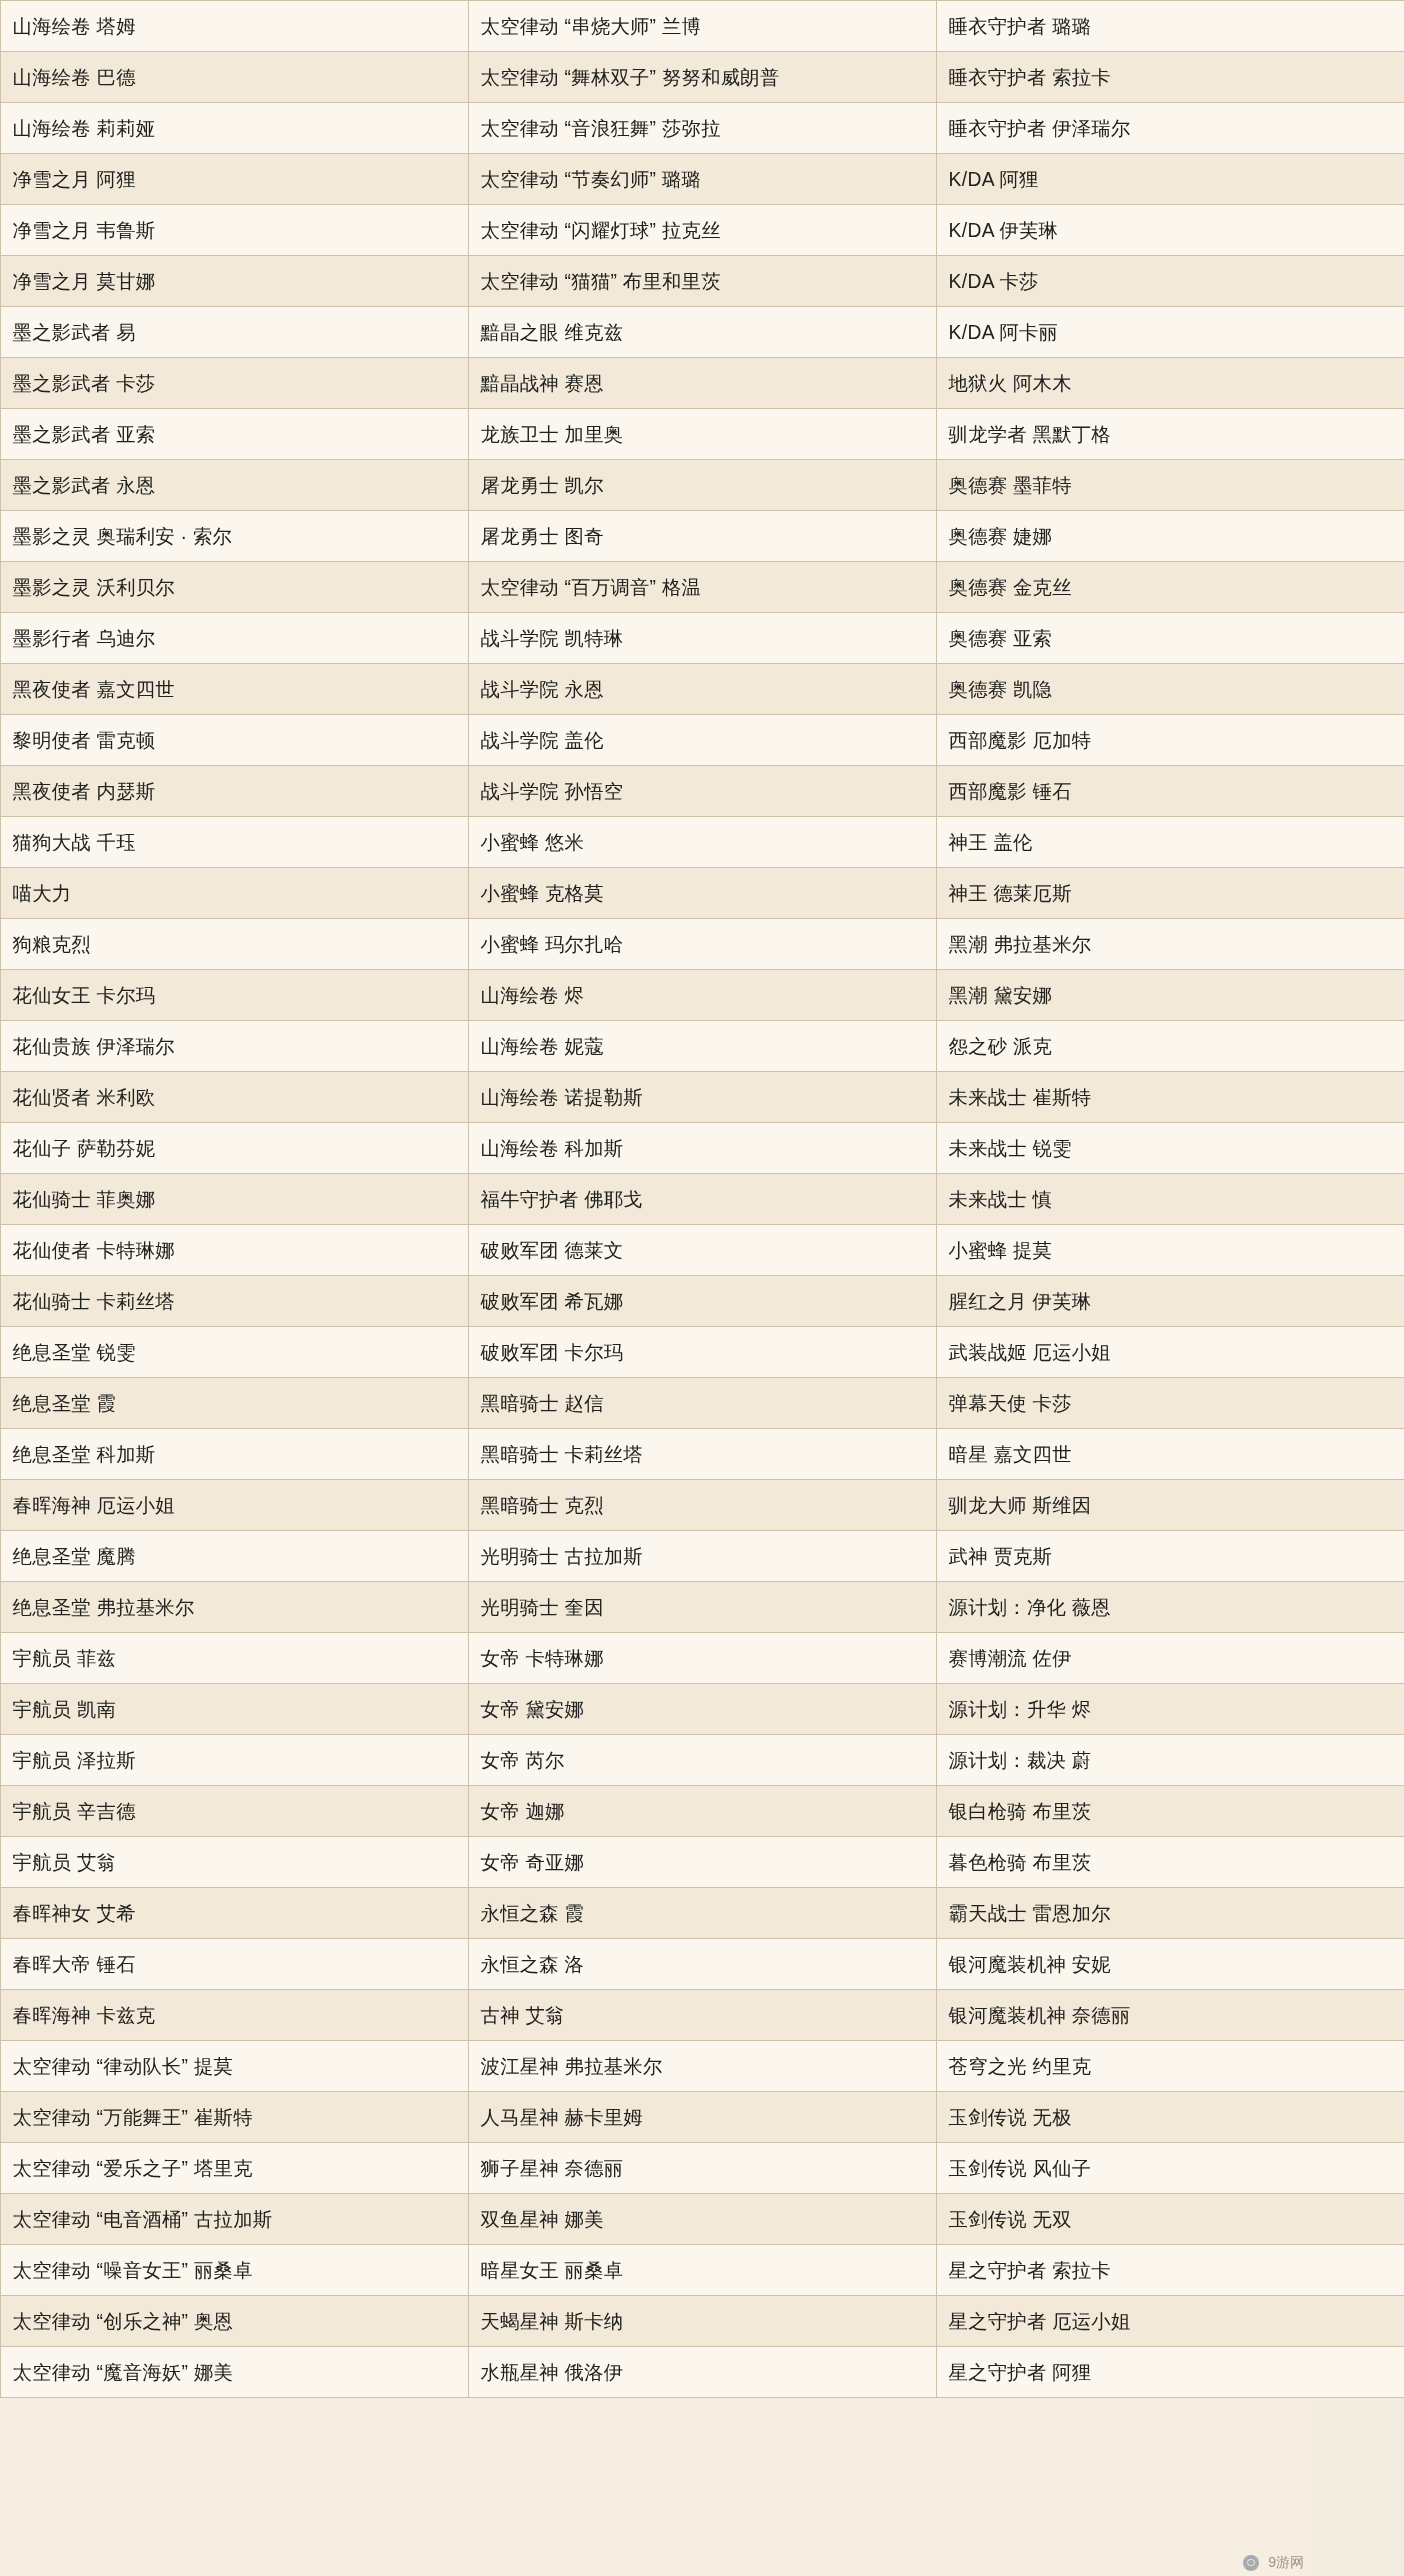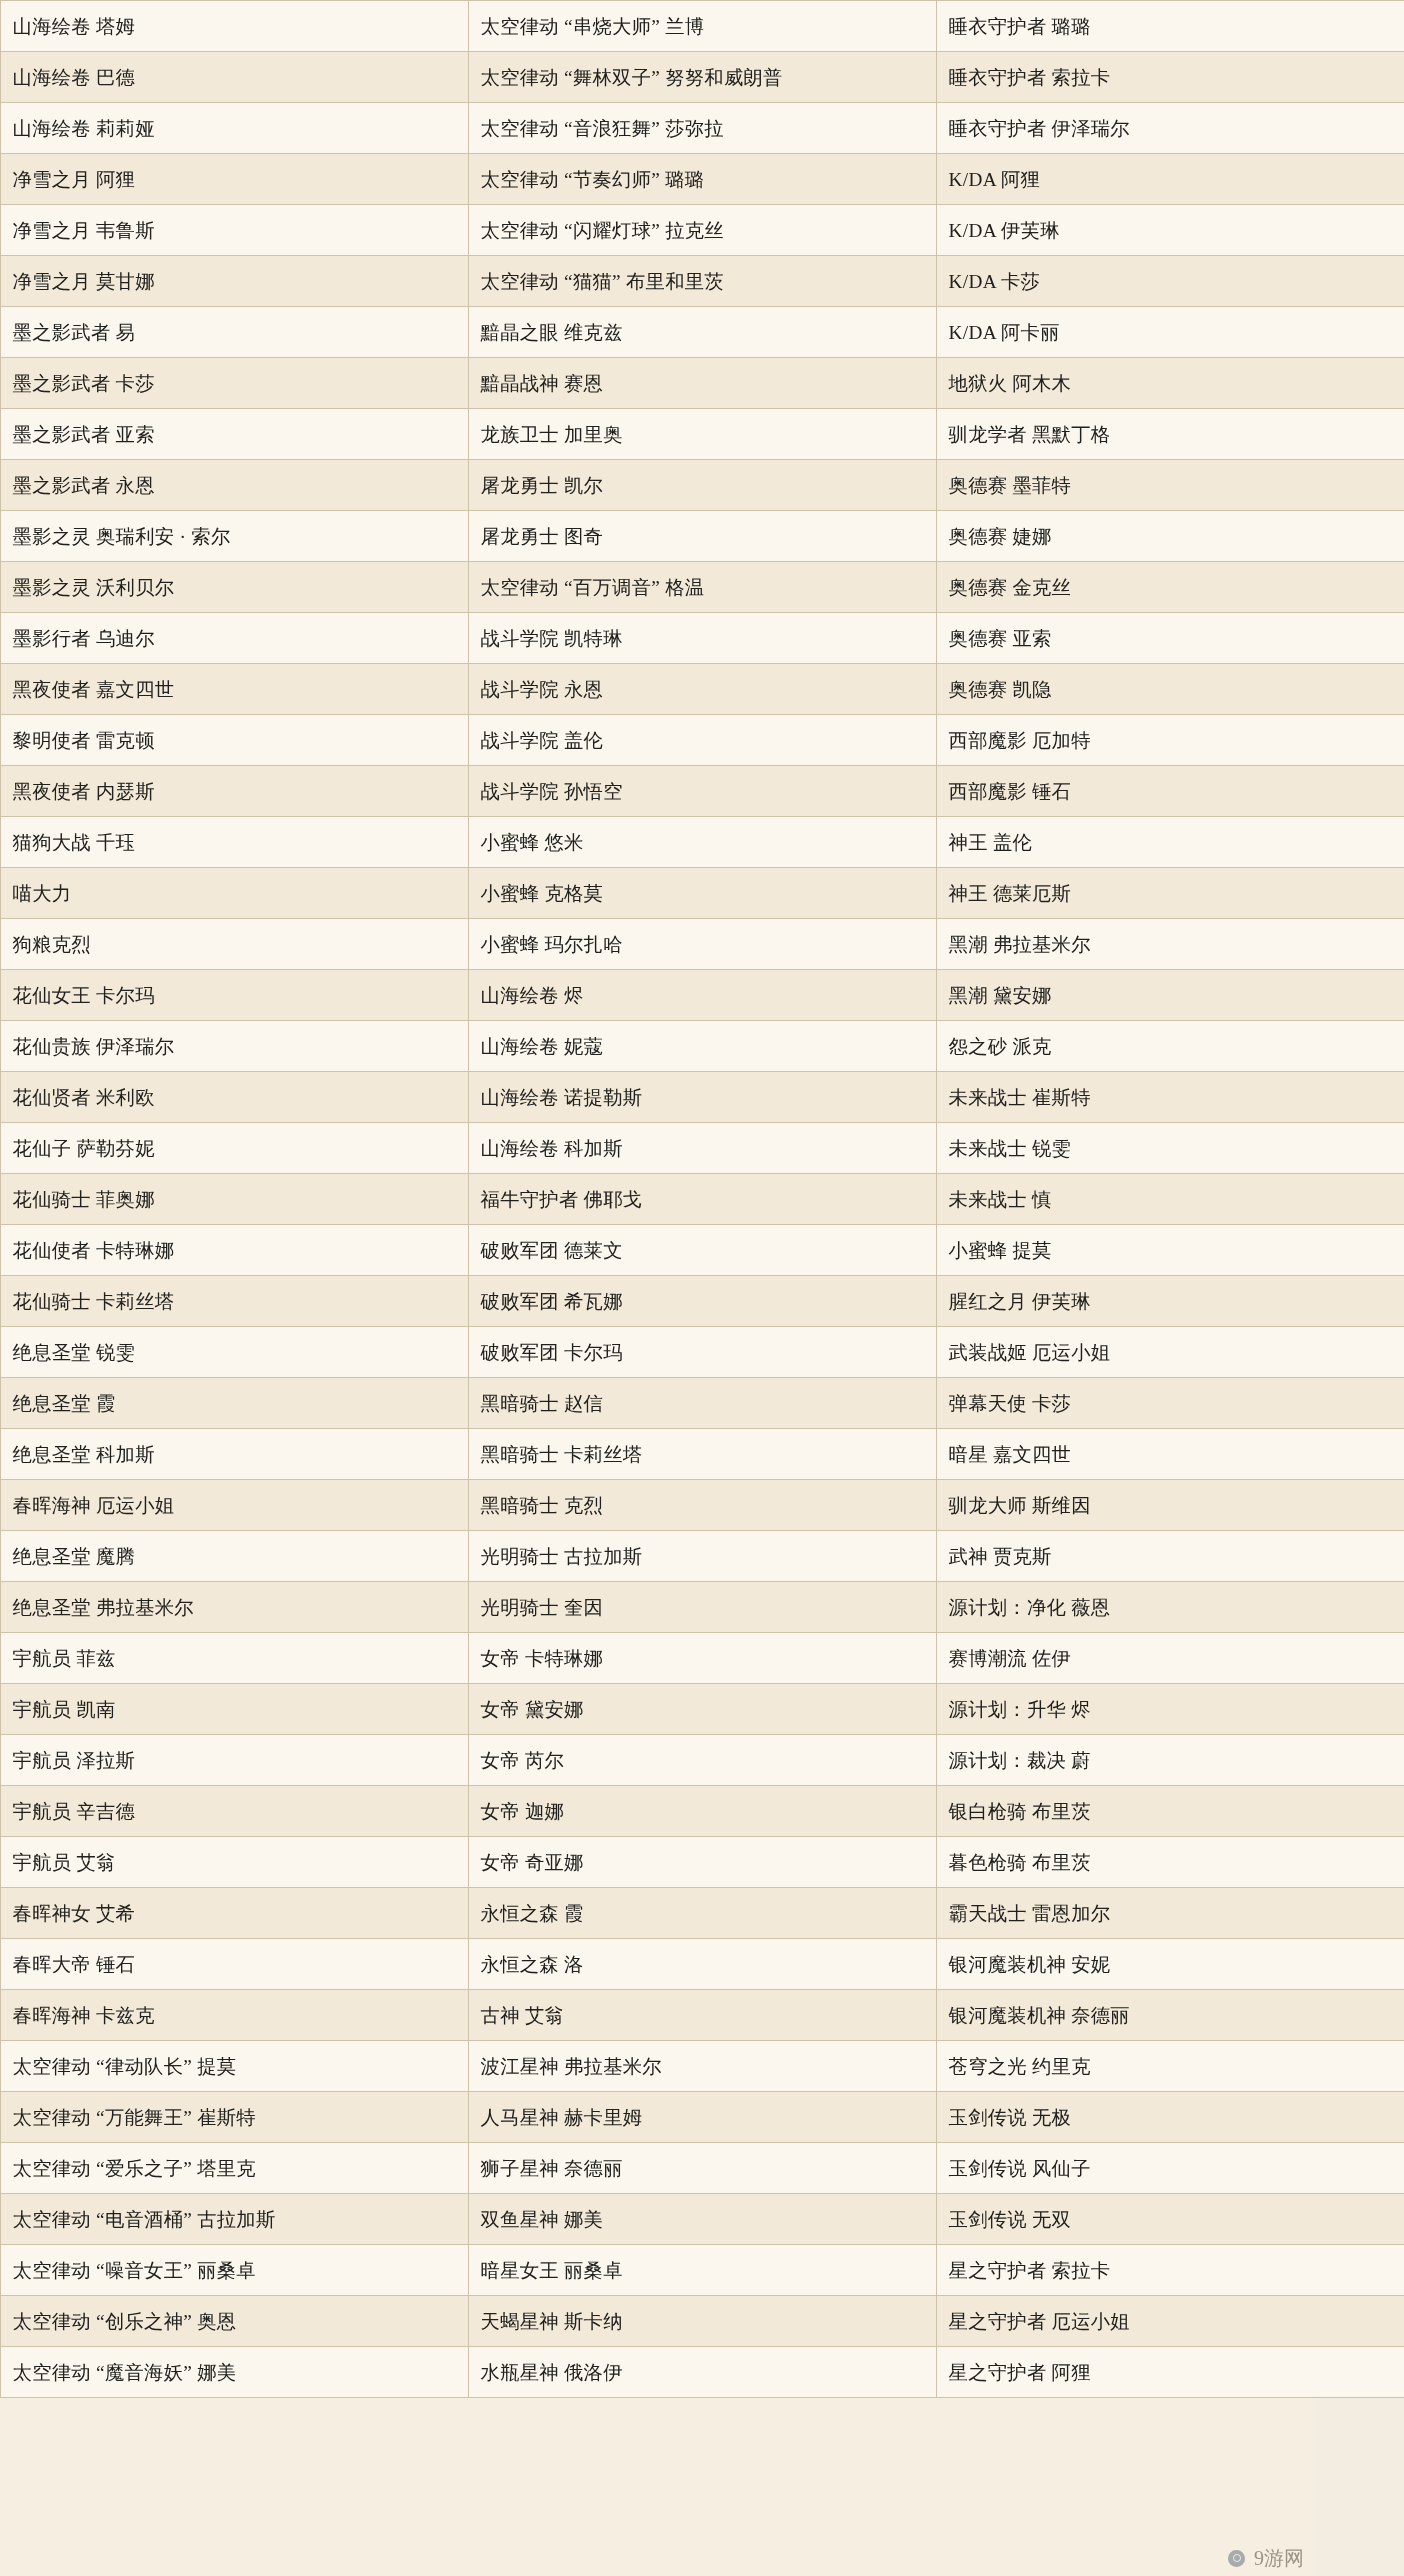--- a/index.html
+++ b/index.html
@@ -10,21 +10,20 @@
   body {
     width: 1405px;
     font-family: "Liberation Sans", "DejaVu Sans", sans-serif;
   }
   .sheet {
     width: 1313px;
     min-height: 2576px;
     background: #f5eee1;
     box-sizing: border-box;
     position: relative;
-    font-family: Liberation Serif, serif;
   }
   table.skin-table {
     width: 1405px;
     border-collapse: collapse;
     table-layout: fixed;
   }
   table.skin-table td {
     border: 1.3px solid #cfc2ab;
     height: 50px;
     padding: 0 11.6px;
@@ -38,21 +37,21 @@
   }
   table.skin-table col.c1 { width: 468px; }
   table.skin-table col.c2 { width: 468px; }
   table.skin-table col.c3 { width: 469px; }
   table.skin-table tr:nth-child(odd) td { background: #fbf7ee; }
   table.skin-table tr:nth-child(even) td { background: #f2e9d8; }
   .watermark {
     position: absolute;
     right: 9px;
     bottom: 3.9px;
-    font-size: 20px;
+    font-size: 14px;
     color: #8d8475;
     opacity: 0.85;
     display: flex;
     align-items: center;
     gap: 9px;
   }
   .wm-mark {
     display: inline-block;
     width: 16.7px;
     height: 16.7px;

